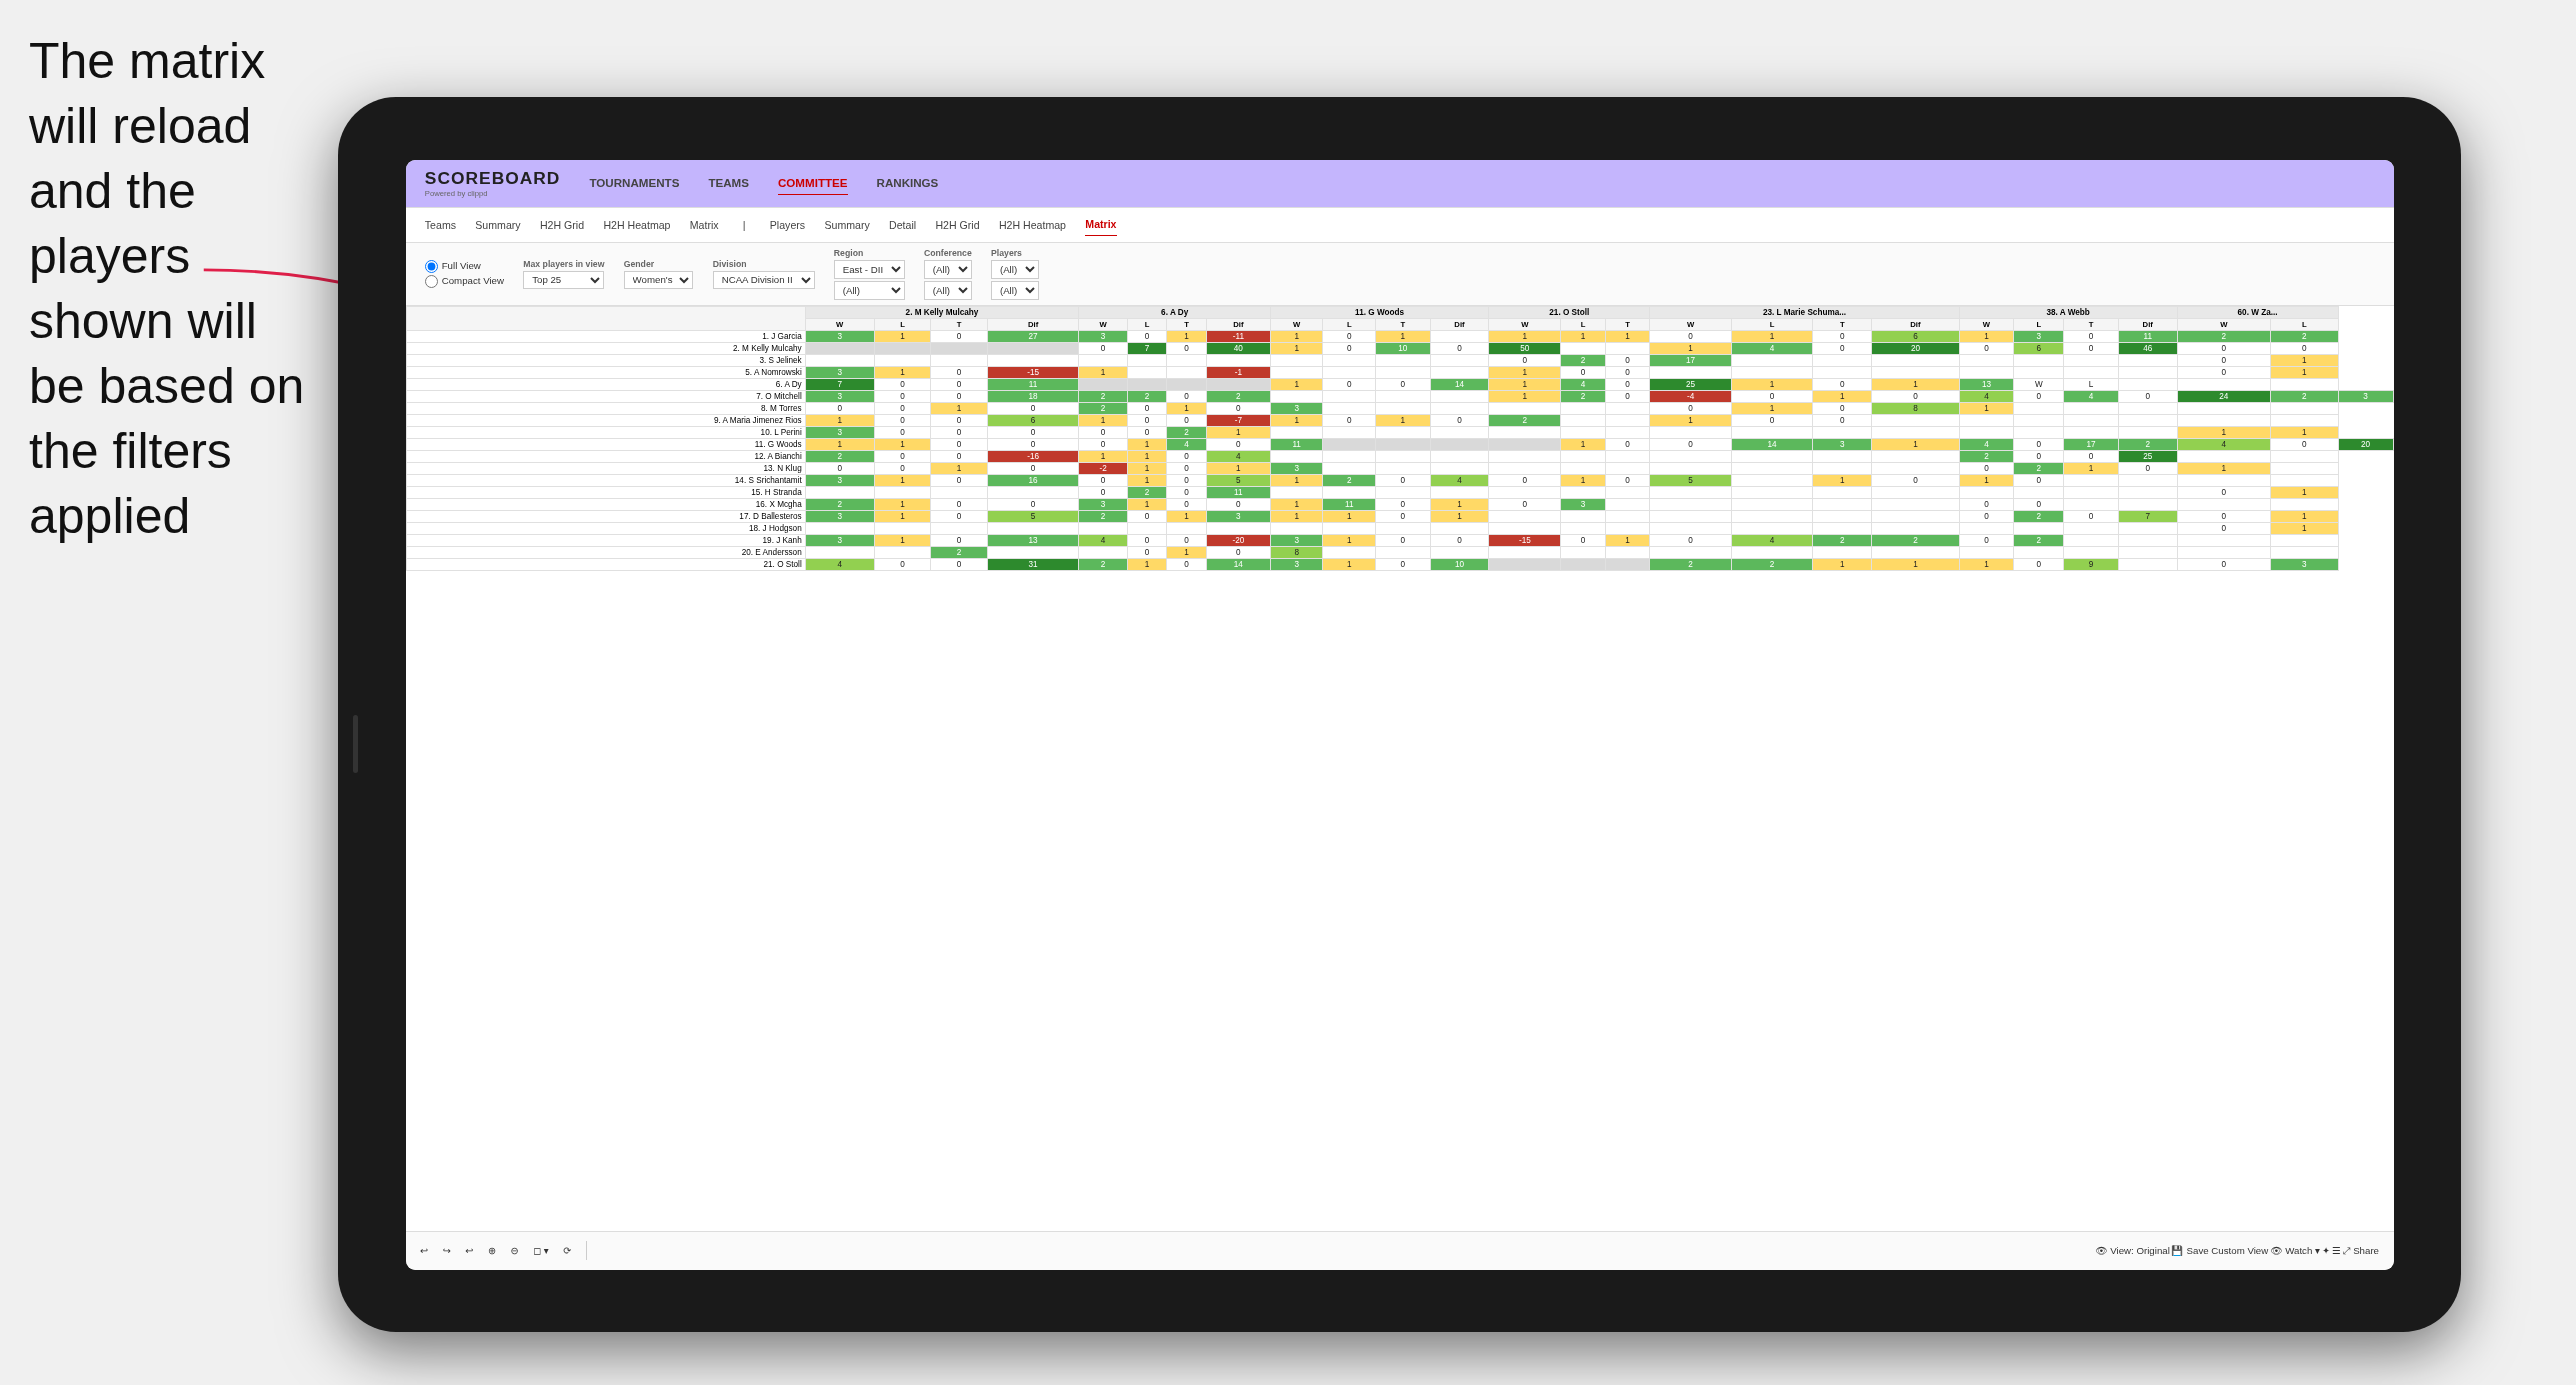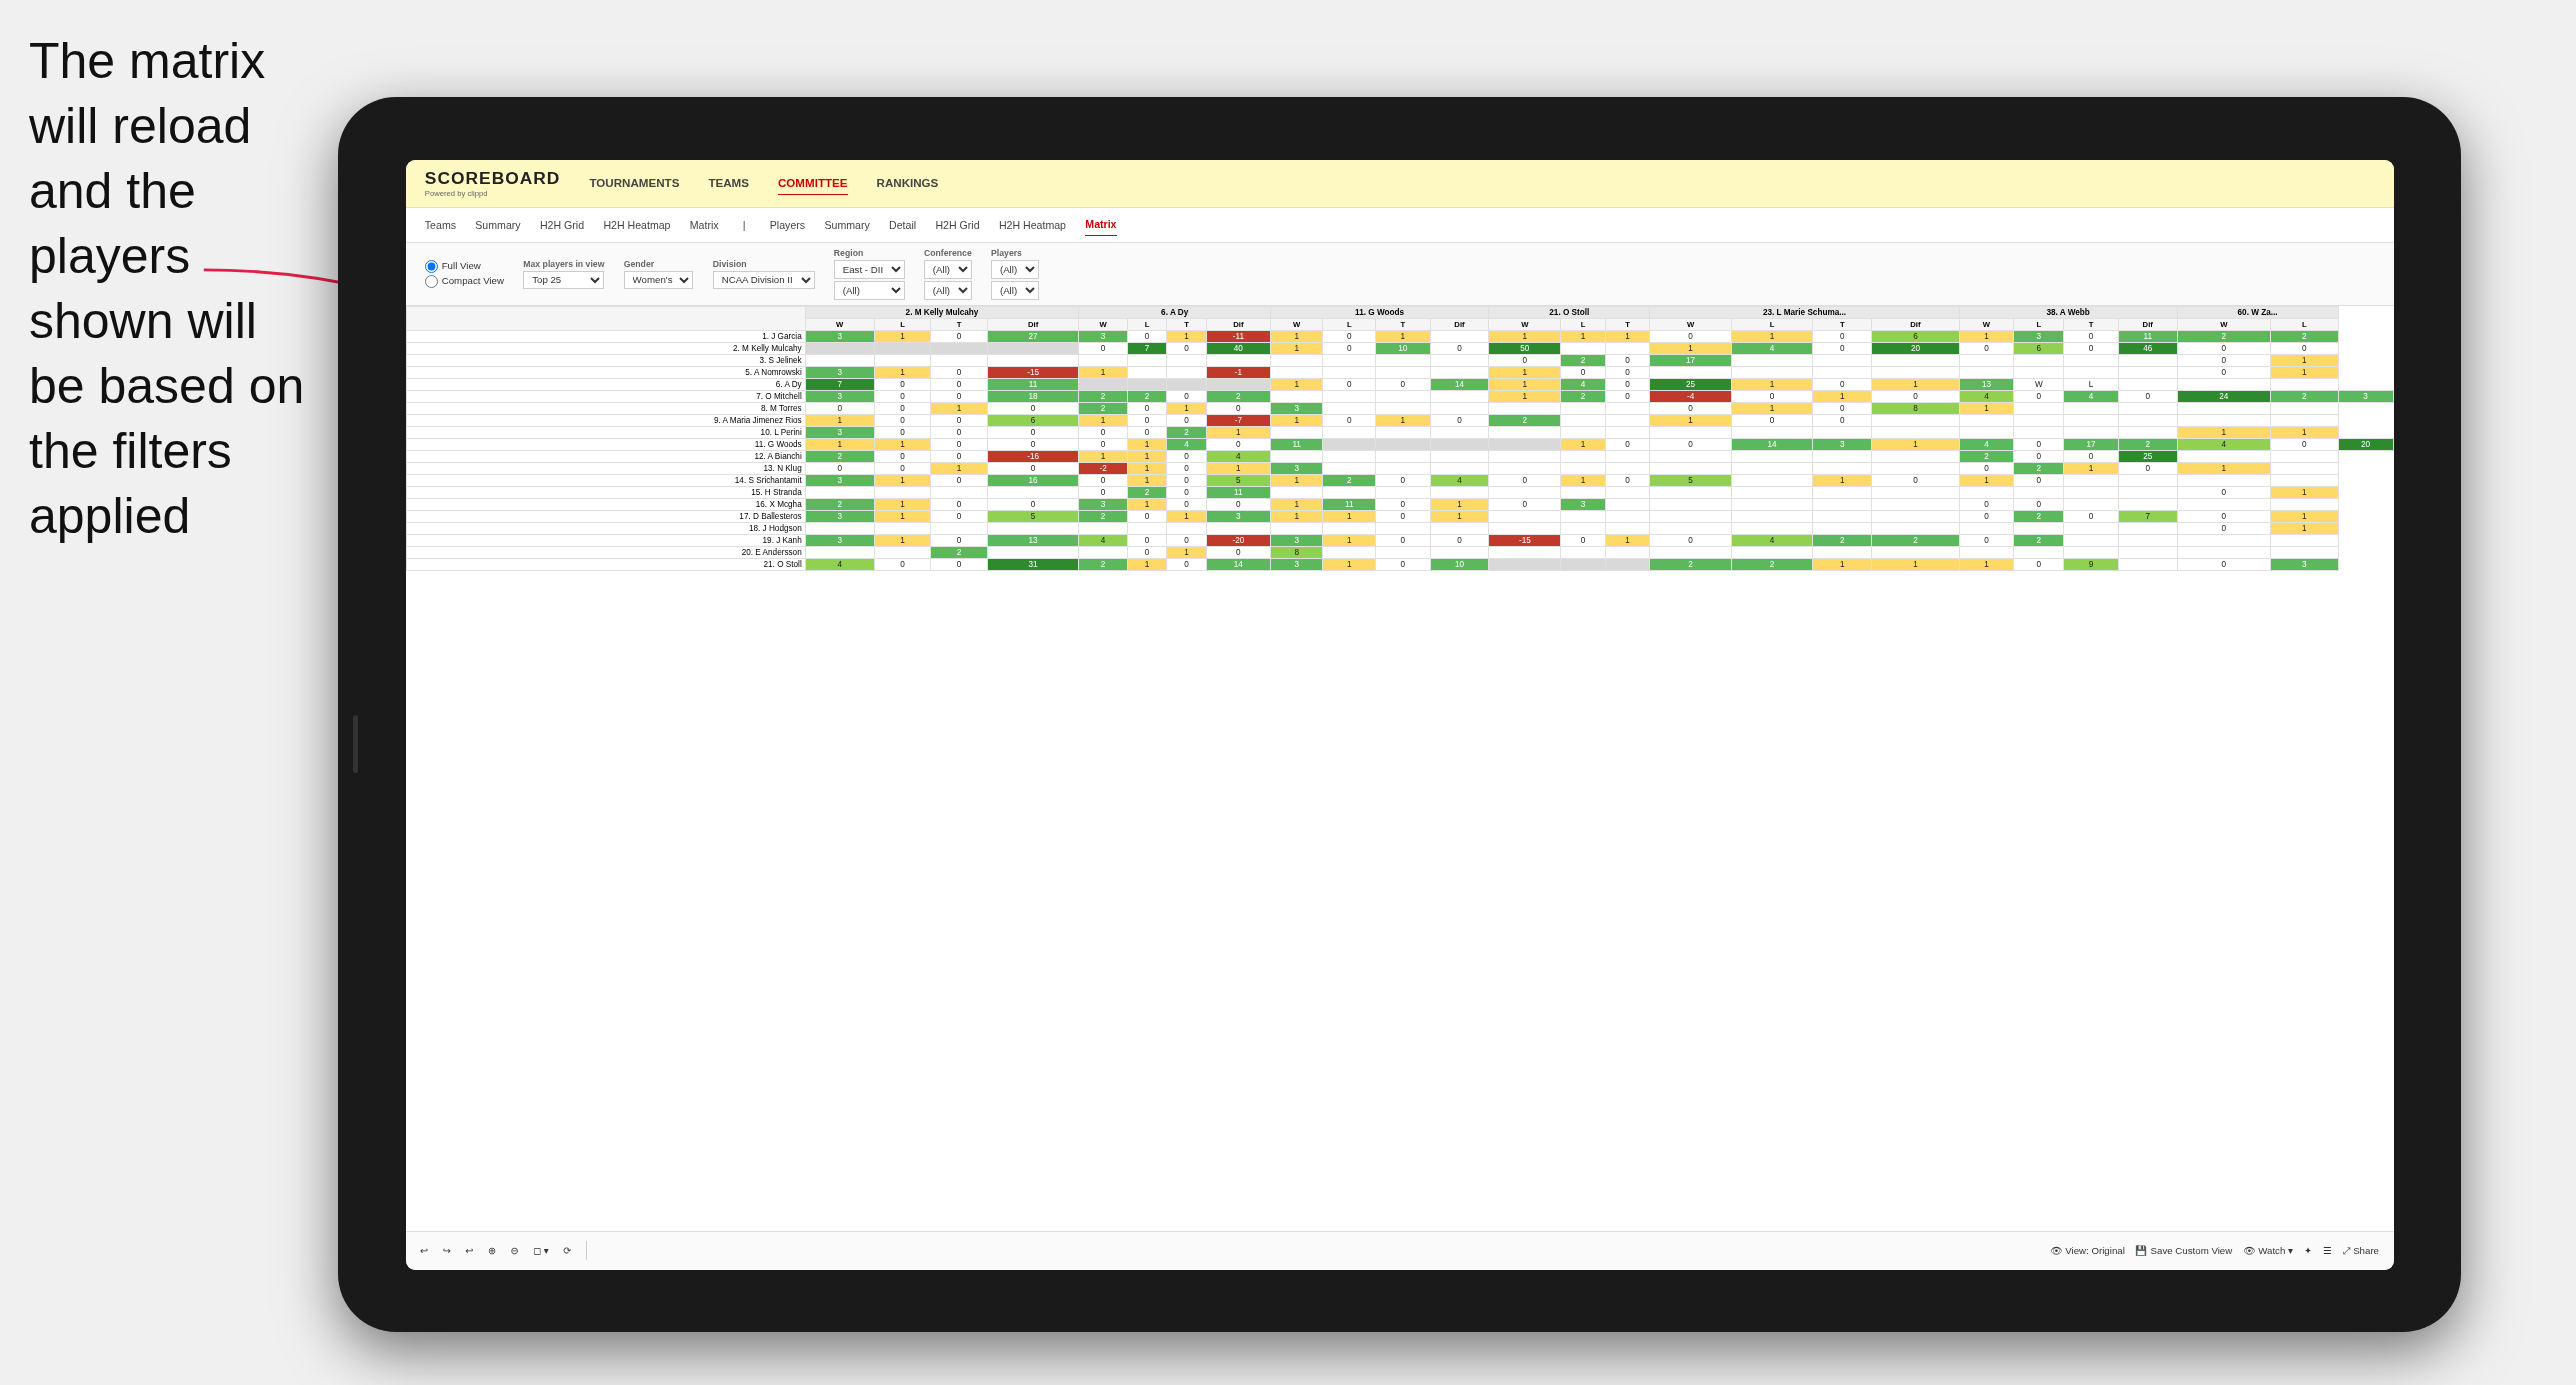--- a/index.html
+++ b/index.html
@@ -48,21 +48,21 @@
       position: relative;
     }
 
     
     .nav-bar {
       display: flex;
       align-items: center;
       padding: 0 19.3px;
       height: 48px;
       border-bottom: 1px solid #ddd;
-      background: #fef9c3;
+      background: #c4b5fd;
     }
 
     .logo-area {
       display: flex;
       flex-direction: column;
       margin-right: 29px;
     }
 
     .logo-text {
       font-size: 17.4px;
@@ -246,21 +246,21 @@
     .toolbar-separator {
       width: 1px;
       height: 19.3px;
       background: #ccc;
     }
 
     .toolbar-right {
       margin-left: auto;
       display: flex;
       align-items: center;
-      gap: 11px;
+      gap: 2px;
     }
 
     
     .arrow-svg {
       position: absolute;
       top: 241px;
       left: 174px;
       width: 483px;
       height: 154px;
     }

